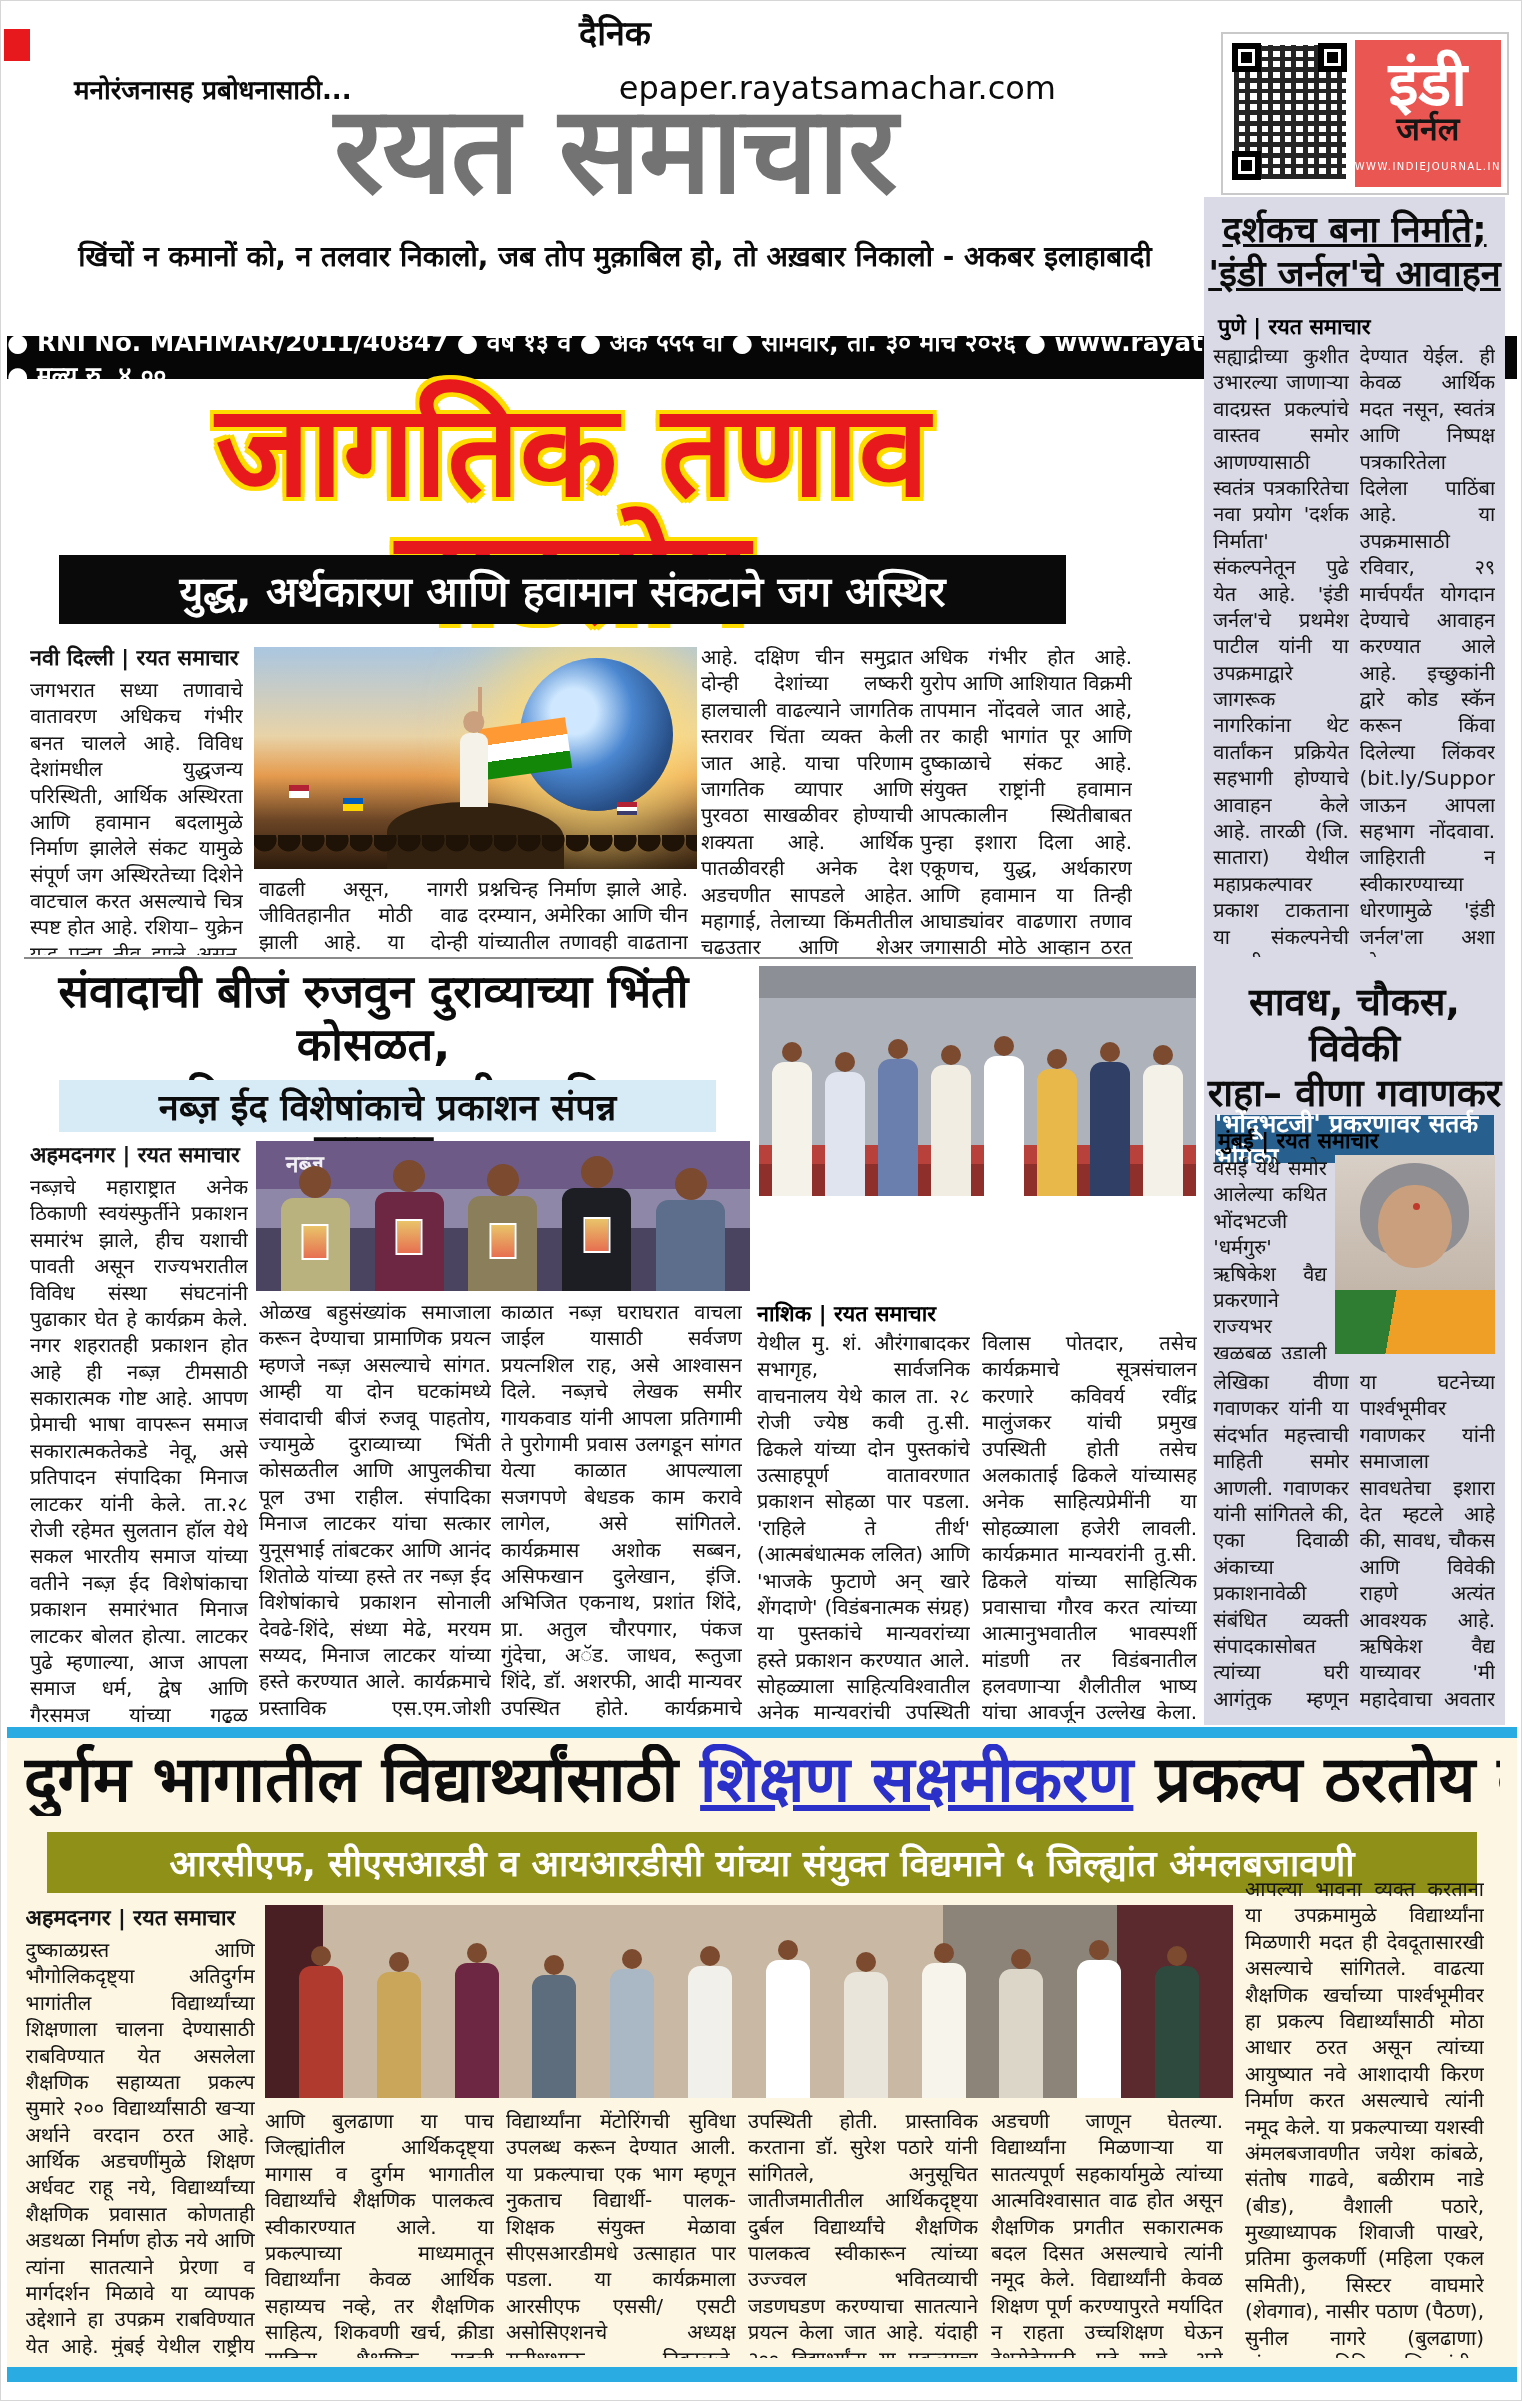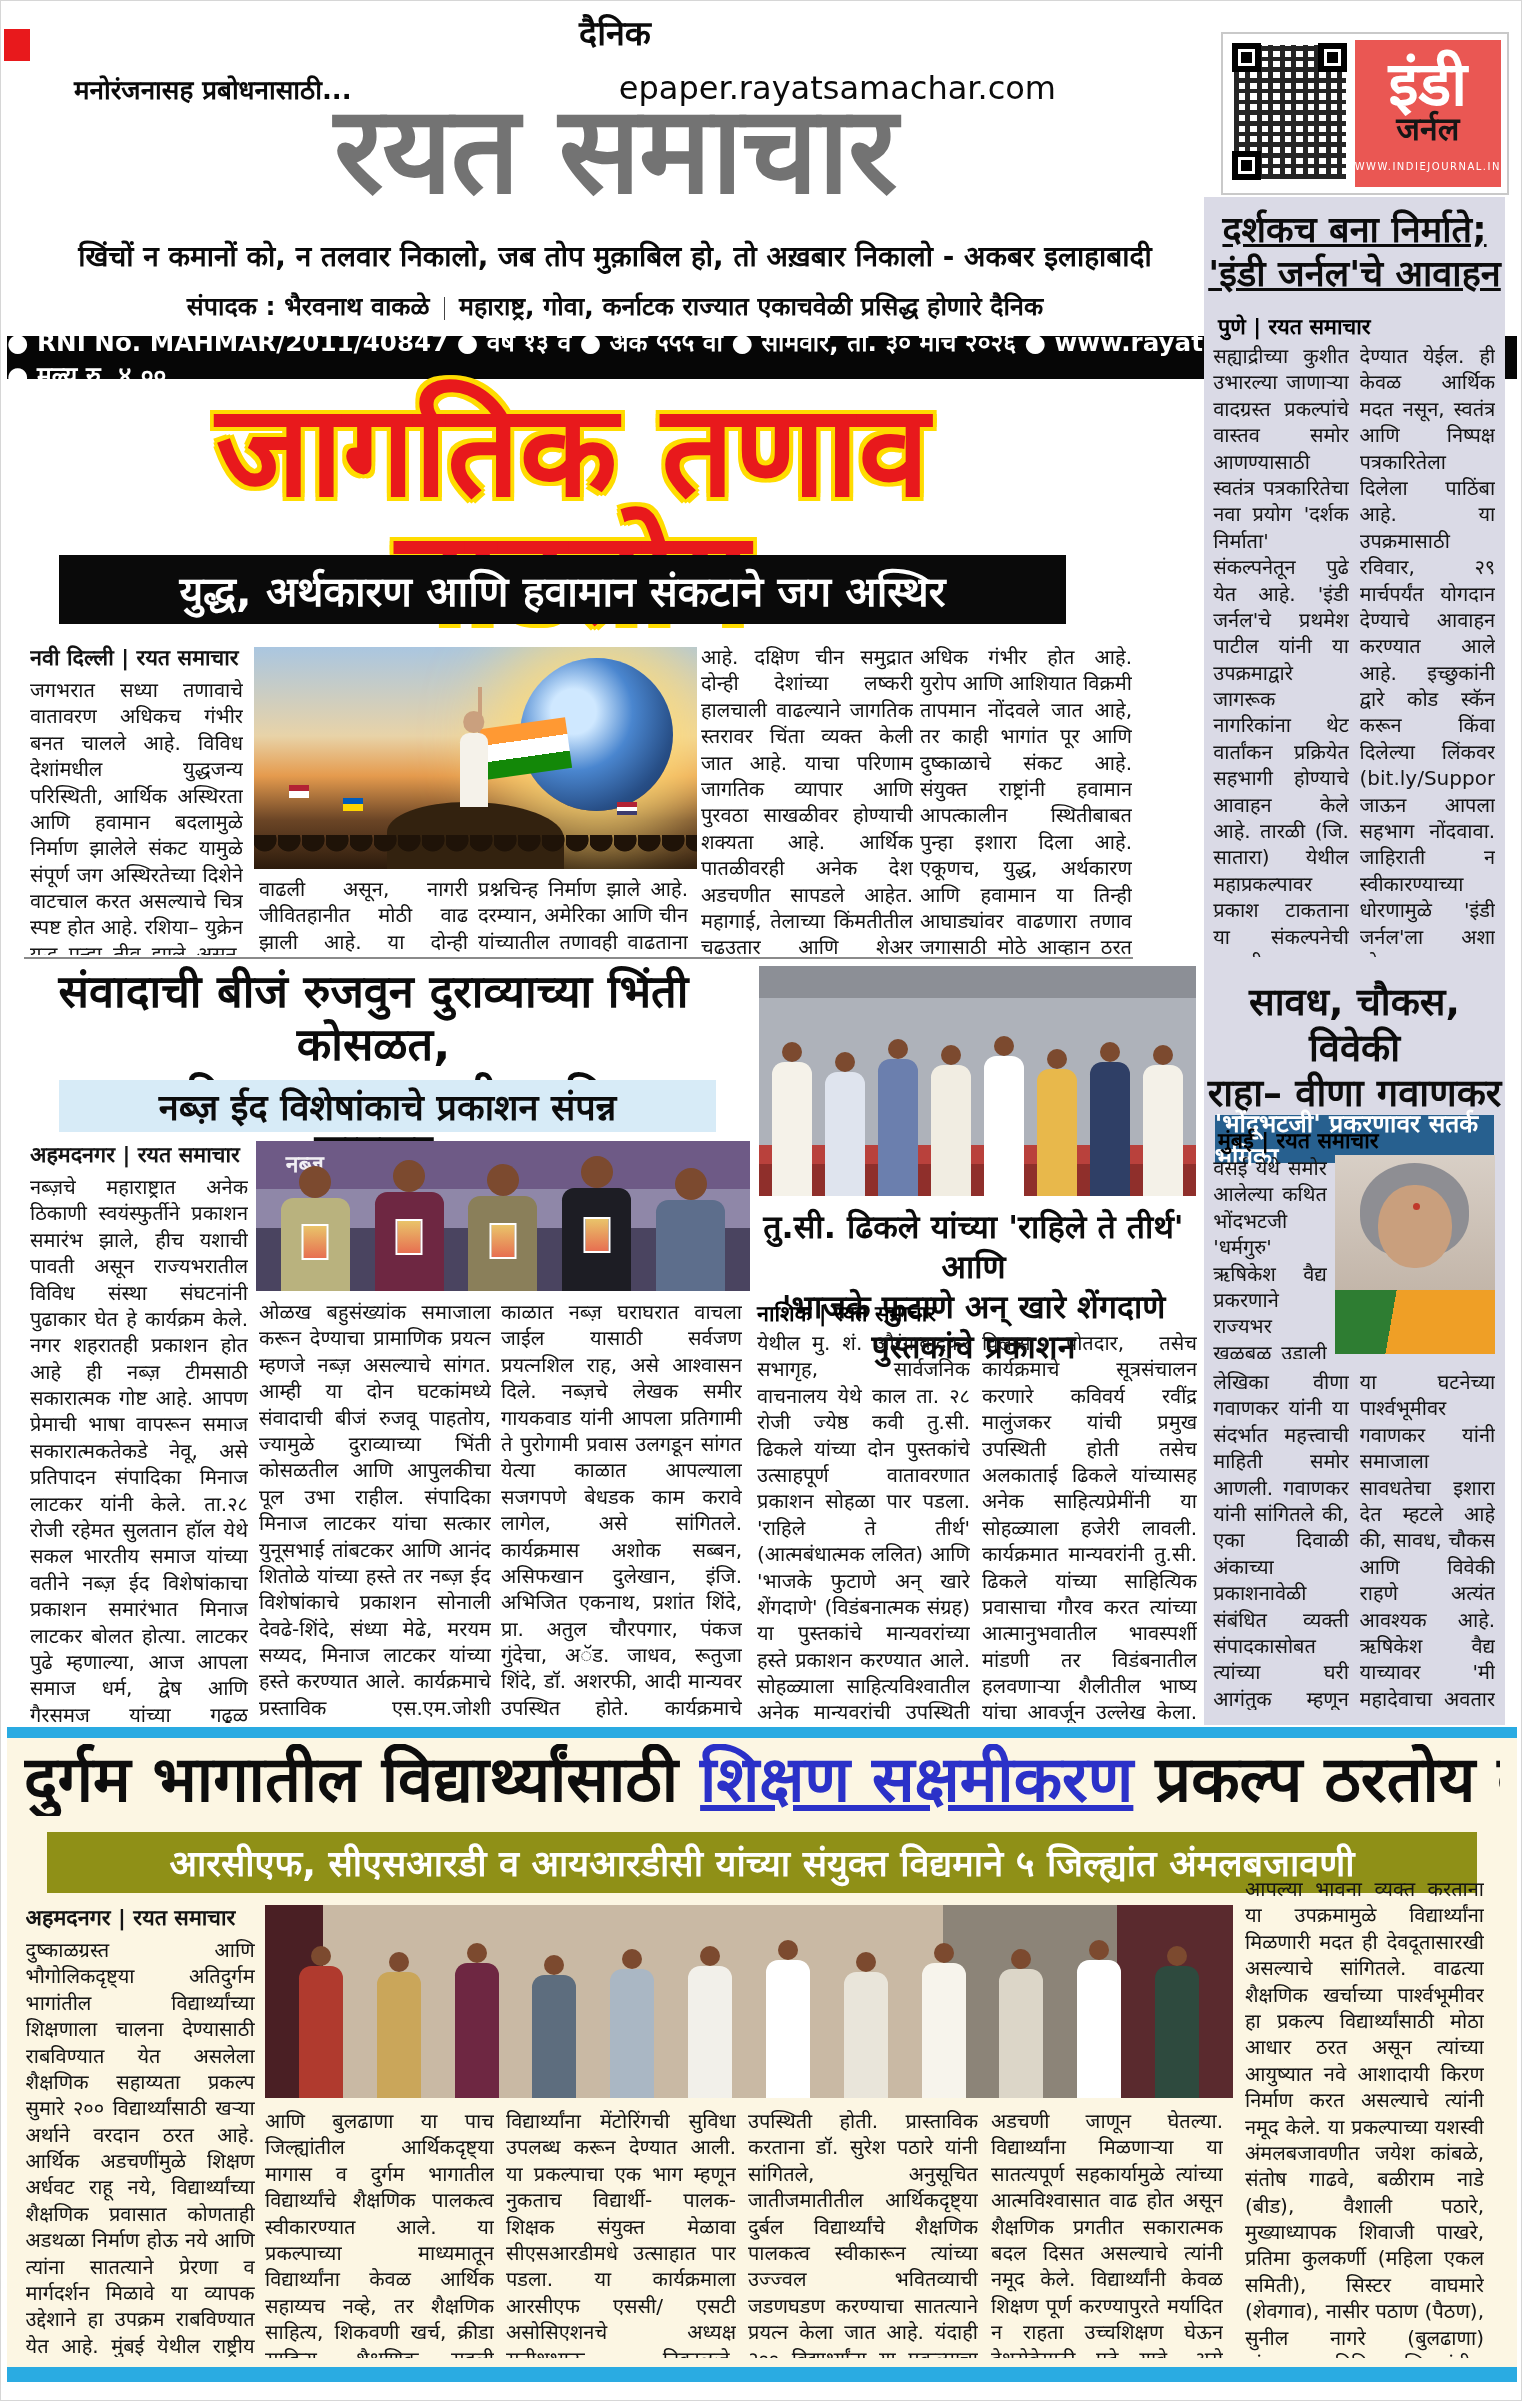--- a/index.html
+++ b/index.html
@@ -136,23 +136,20 @@
 <div class="page">
 
   <div class="abs corner-mark"></div>
   <div class="abs m-daily ctr">दैनिक</div>
   <div class="abs m-row">
     <span class="m-slogan">मनोरंजनासह प्रबोधनासाठी...</span>
     <span class="m-url">epaper.rayatsamachar.com</span>
   </div>
   <div class="abs m-title ctr">रयत समाचार</div>
   <div class="abs m-tagline ctr">खिंचों न कमानों को, न तलवार निकालो, जब तोप मुक़ाबिल हो, तो अख़बार निकालो - अकबर इलाहाबादी</div>
-  <div class="abs m-editor ctr">
-    <span>संपादक : भैरवनाथ वाकळे</span><span class="sep"></span><span>महाराष्ट्र, गोवा, कर्नाटक राज्यात एकाचवेळी प्रसिद्ध होणारे दैनिक</span>
-  </div>
 
   <div class="abs indie-box">
     <div class="qr">
       <div class="qr-noise"></div>
       <div class="qr-eye tl"></div>
       <div class="qr-eye tr"></div>
       <div class="qr-eye bl"></div>
     </div>
     <div class="indie-red">
       <div class="indie-top">इंडी</div>
@@ -260,24 +257,20 @@
       <div class="fg" style="width:40px;height:88%;background:#f5f2e9;"></div>
       <div class="fg" style="width:40px;height:82%;background:#dfe4ee;"></div>
       <div class="fg" style="width:40px;height:90%;background:#6b7fae;"></div>
       <div class="fg" style="width:40px;height:86%;background:#f1ede2;"></div>
       <div class="fg" style="width:40px;height:92%;background:#ffffff;"></div>
       <div class="fg" style="width:40px;height:84%;background:#e8b84b;"></div>
       <div class="fg" style="width:40px;height:88%;background:#2f3f66;"></div>
       <div class="fg" style="width:40px;height:86%;background:#f4f1e8;"></div>
     </div>
   </div>
-  <div class="abs dhik-h ctr">
-    <div>तु.सी. ढिकले यांच्या 'राहिले ते तीर्थ' आणि</div>
-    <div>'भाजके फुटाणे अन् खारे शेंगदाणे पुस्तकांचे प्रकाशन</div>
-  </div>
   <div class="abs dhik-date">नाशिक | रयत समाचार</div>
   <div class="abs colx dhik-cA"><span>येथील मु. शं. औरंगाबादकर सभागृह, सार्वजनिक वाचनालय येथे काल ता. २८ रोजी ज्येष्ठ कवी तु.सी. ढिकले यांच्या दोन पुस्तकांचे उत्साहपूर्ण वातावरणात प्रकाशन सोहळा पार पडला. 'राहिले ते तीर्थ' (आत्मबंधात्मक ललित) आणि 'भाजके फुटाणे अन् खारे शेंगदाणे' (विडंबनात्मक संग्रह) या पुस्तकांचे मान्यवरांच्या हस्ते प्रकाशन करण्यात आले. सोहळ्याला साहित्यविश्वातील अनेक मान्यवरांची उपस्थिती लाभली. ज्येष्ठ साहित्यिक तसेच माजी आमदार नानासाहेब बोरस्ते, ज्येष्ठ साहित्यिक व वात्रटिकाकार चंद्रकांत वाजे, ज्येष्ठ महाजन, संवेदनशील साहित्यिक विवेक उगलमुगले, प्रसिद्ध विडंबनकार संजय आहेर, वैशाली प्रकाशनचे</span></div>
   <div class="abs colx dhik-cB"><span>विलास पोतदार, तसेच कार्यक्रमाचे सूत्रसंचालन करणारे कविवर्य रवींद्र मालुंजकर यांची प्रमुख उपस्थिती होती तसेच अलकाताई ढिकले यांच्यासह अनेक साहित्यप्रेमींनी या सोहळ्याला हजेरी लावली. कार्यक्रमात मान्यवरांनी तु.सी. ढिकले यांच्या साहित्यिक प्रवासाचा गौरव करत त्यांच्या आत्मानुभवातील भावस्पर्शी मांडणी तर विडंबनातील हलवणाऱ्या शैलीतील भाष्य यांचा आवर्जून उल्लेख केला. या प्रकाशन सोहळ्यामुळे साहित्य क्षेत्रात उत्साहाचे वातावरण निर्माण झाले असून रसिकांसाठी ही एक खास मेजवानी ठरली.</span></div>
 
   <div class="abs cyan-top"></div>
 
   <div class="abs edu-bg"></div>
   <div class="abs edu-h ctr">
     <span>दुर्गम भागातील विद्यार्थ्यांसाठी </span><span class="blue">शिक्षण सक्षमीकरण</span><span> प्रकल्प ठरतोय वरदान</span>
   </div>

